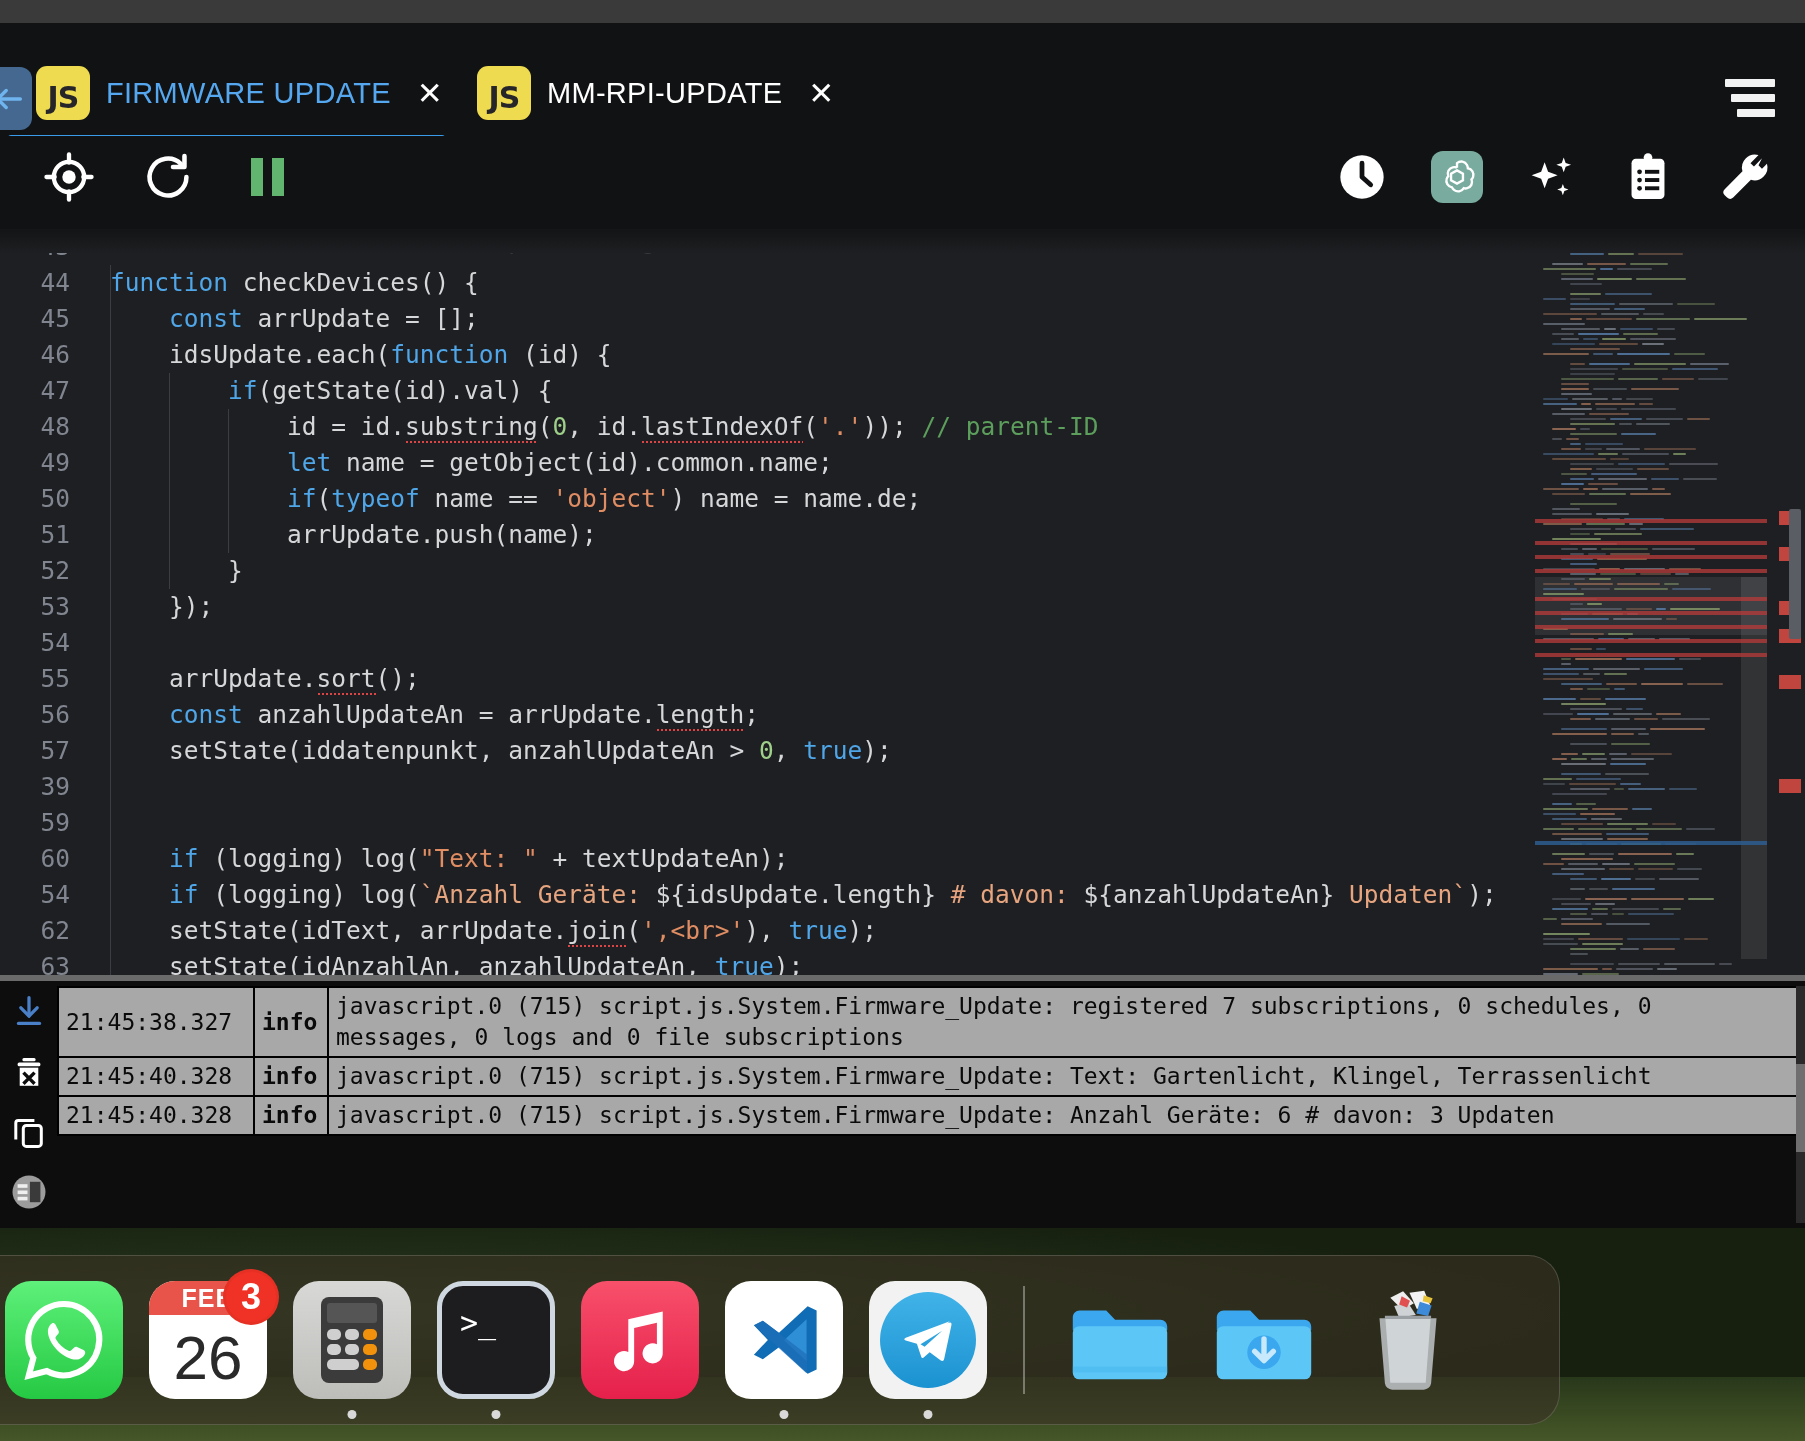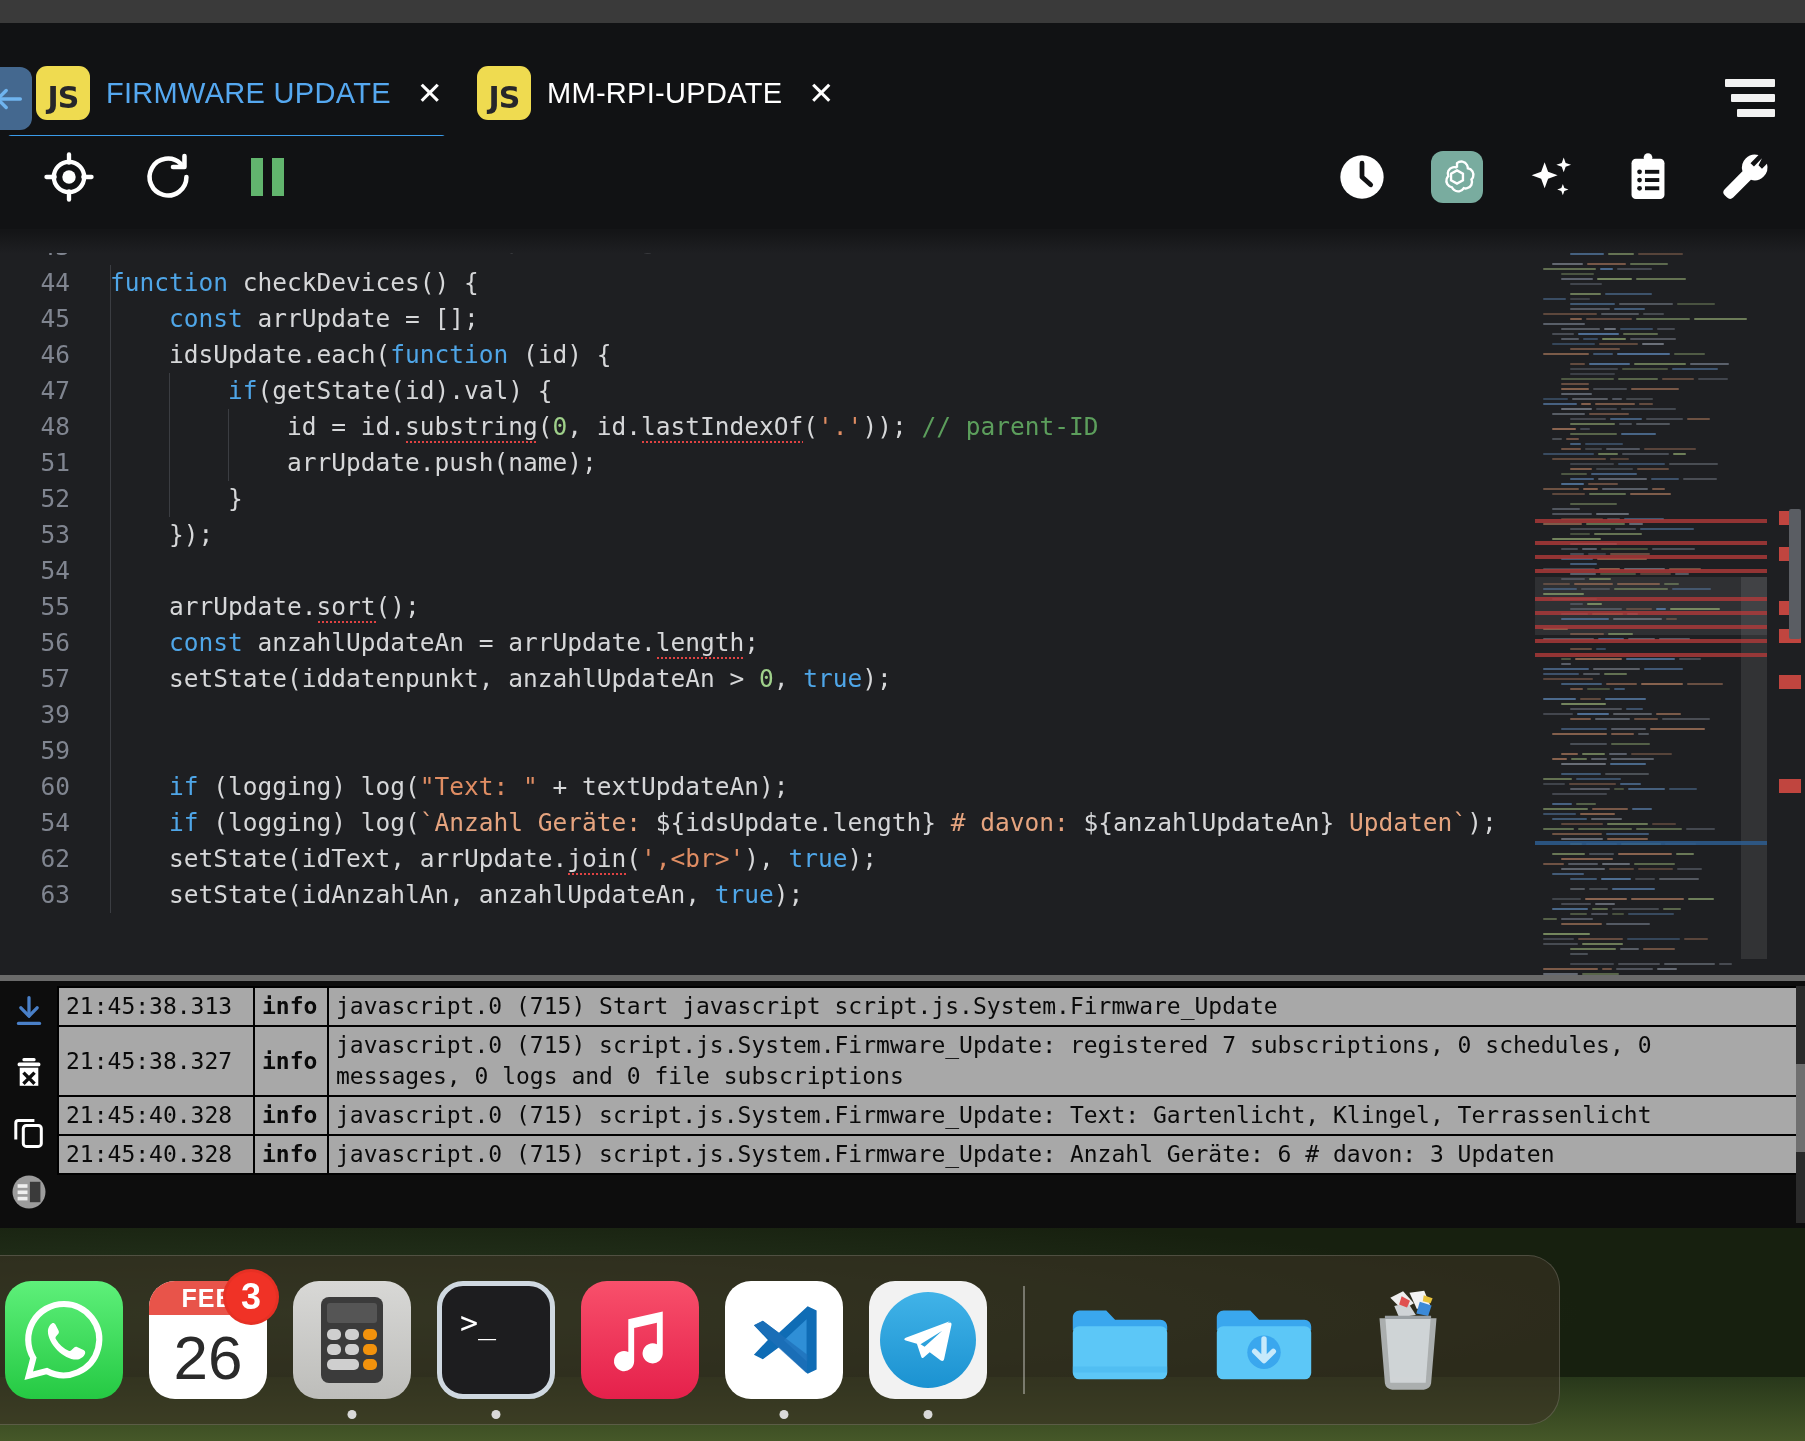--- a/index.html
+++ b/index.html
@@ -344,20 +344,22 @@
     <div class="fadeline"></div>
     <div class="topfade">    setState(idAnzahl, idsUpdate.length, true);</div>
 
     <div class="code-area" id="code-area">
         <div class="ln-row"><span class="ln">43</span><span class="code"></span></div>
         <div class="ln-row"><span class="ln">44</span><span class="guide" style="left: 110px;"></span><span class="code"><span class="kw">function</span> checkDevices() {</span></div>
         <div class="ln-row"><span class="ln">45</span><span class="guide" style="left: 110px;"></span><span class="code">    <span class="kw">const</span> arrUpdate = [];</span></div>
         <div class="ln-row"><span class="ln">46</span><span class="guide" style="left: 110px;"></span><span class="code">    idsUpdate.each(<span class="kw">function</span> (id) {</span></div>
         <div class="ln-row"><span class="ln">47</span><span class="guide" style="left: 110px;"></span><span class="guide" style="left: 169px;"></span><span class="code">        <span class="kw">if</span>(getState(id).val) {</span></div>
         <div class="ln-row"><span class="ln">48</span><span class="guide" style="left: 110px;"></span><span class="guide" style="left: 169px;"></span><span class="guide" style="left: 228px;"></span><span class="code">            id = id.<span class="squig">substring</span>(<span class="num">0</span>, id.<span class="squig">lastIndexOf</span>(<span class="str">'.'</span>)); <span class="cmt">// parent-ID</span></span></div>
+        <div class="ln-row"><span class="ln">49</span><span class="guide" style="left: 110px;"></span><span class="guide" style="left: 169px;"></span><span class="guide" style="left: 228px;"></span><span class="code">            <span class="kw">let</span> name = getObject(id).common.name;</span></div>
+        <div class="ln-row"><span class="ln">50</span><span class="guide" style="left: 110px;"></span><span class="guide" style="left: 169px;"></span><span class="guide" style="left: 228px;"></span><span class="code">            <span class="kw">if</span>(<span class="kw">typeof</span> name == <span class="str">'object'</span>) name = name.de;</span></div>
         <div class="ln-row"><span class="ln">51</span><span class="guide" style="left: 110px;"></span><span class="guide" style="left: 169px;"></span><span class="guide" style="left: 228px;"></span><span class="code">            arrUpdate.push(name);</span></div>
         <div class="ln-row"><span class="ln">52</span><span class="guide" style="left: 110px;"></span><span class="guide" style="left: 169px;"></span><span class="code">        }</span></div>
         <div class="ln-row"><span class="ln">53</span><span class="guide" style="left: 110px;"></span><span class="code">    });</span></div>
         <div class="ln-row"><span class="ln">54</span><span class="guide" style="left: 110px;"></span><span class="code"></span></div>
         <div class="ln-row"><span class="ln">55</span><span class="guide" style="left: 110px;"></span><span class="code">    arrUpdate.<span class="squig">sort</span>();</span></div>
         <div class="ln-row"><span class="ln">56</span><span class="guide" style="left: 110px;"></span><span class="code">    <span class="kw">const</span> anzahlUpdateAn = arrUpdate.<span class="squig">length</span>;</span></div>
         <div class="ln-row"><span class="ln">57</span><span class="guide" style="left: 110px;"></span><span class="code">    setState(iddatenpunkt, anzahlUpdateAn &gt; <span class="num">0</span>, <span class="kw">true</span>);</span></div>
         <div class="ln-row"><span class="ln">39</span><span class="guide" style="left: 110px;"></span></div>
         <div class="ln-row"><span class="ln">59</span><span class="guide" style="left: 110px;"></span><span class="code"></span></div>
         <div class="ln-row"><span class="ln">60</span><span class="guide" style="left: 110px;"></span><span class="code">    <span class="kw">if</span> (logging) log(<span class="str">"Text: "</span> + textUpdateAn);</span></div>
@@ -771,25 +773,20 @@
           <rect x="4.4" y="6.8" width="6.6" height="2.4" fill="#efefef"></rect>
           <rect x="4.4" y="11" width="6.6" height="2.4" fill="#efefef"></rect>
           <rect x="4.4" y="15.2" width="6.6" height="2.4" fill="#efefef"></rect>
         </svg>
       </div>
     </div>
 
     <table class="logtable">
       <tbody id="log-rows">
           <tr>
-            <td class="ts">21:45:38.313</td>
-            <td class="sev">info</td>
-            <td class="msg">javascript.0 (715) Start javascript script.js.System.Firmware_Update</td>
-          </tr>
-          <tr>
             <td class="ts">21:45:38.327</td>
             <td class="sev">info</td>
             <td class="msg">javascript.0 (715) script.js.System.Firmware_Update: registered 7 subscriptions, 0 schedules, 0 messages, 0 logs and 0 file subscriptions</td>
           </tr>
           <tr>
             <td class="ts">21:45:40.328</td>
             <td class="sev">info</td>
             <td class="msg">javascript.0 (715) script.js.System.Firmware_Update: Text: Gartenlicht, Klingel, Terrassenlicht</td>
           </tr>
           <tr>

